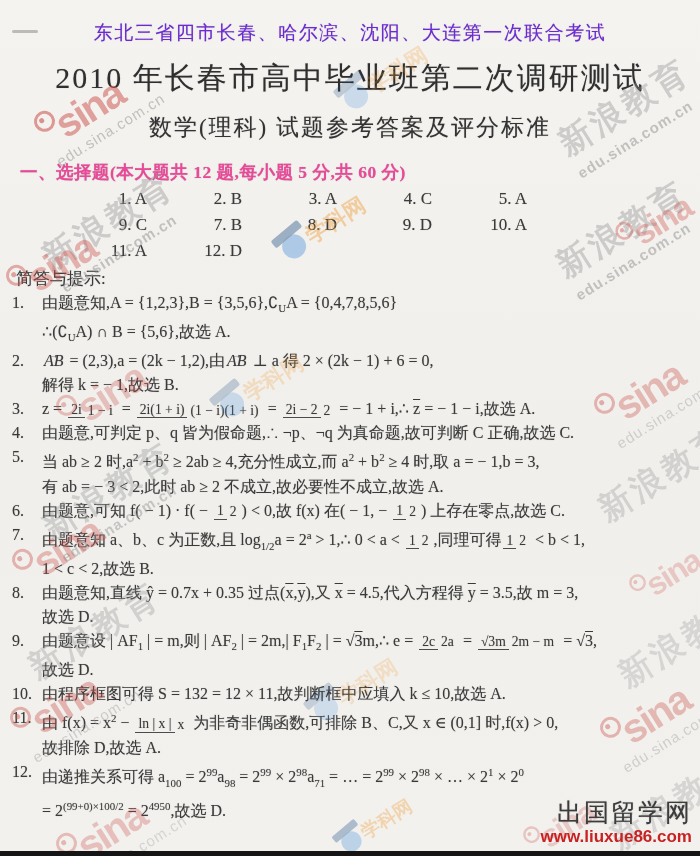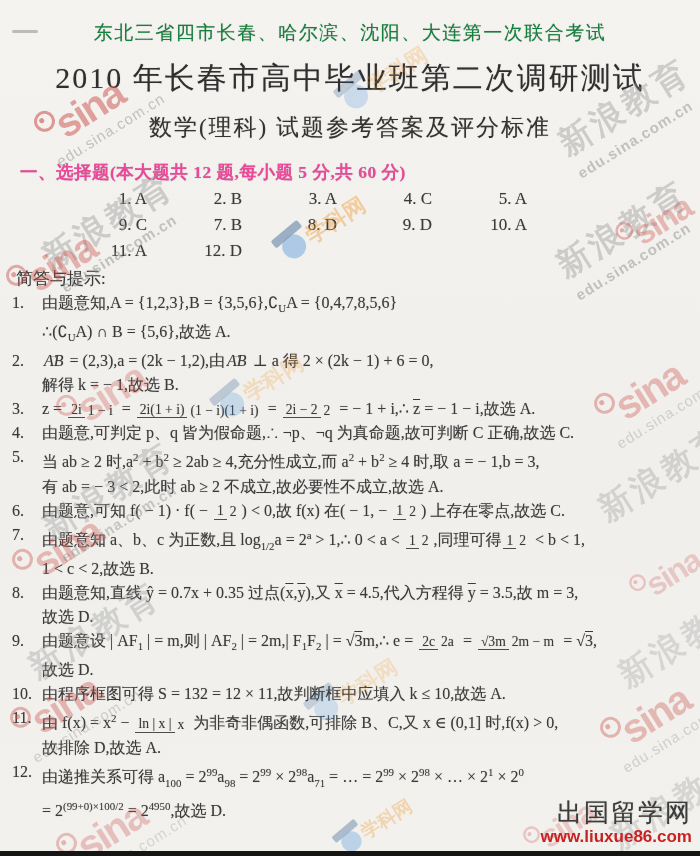--- a/index.html
+++ b/index.html
@@ -4,21 +4,21 @@
 <style>
   html,body{margin:0;padding:0;}
   body{
     width:700px;height:856px;position:relative;overflow:hidden;
     background:linear-gradient(180deg,#f4f3f0 0%,#f0efec 55%,#f2f1ee 100%);
     font-family:"Liberation Serif","DejaVu Serif",serif;
     color:#3a3a3a;
   }
   .page{position:absolute;inset:0;padding-top:20px;z-index:1;
         text-shadow:0 0 1px rgba(70,70,70,.38);}
-  .header1{text-align:center;font-size:19px;color:#15803d;letter-spacing:1.5px;}
+  .header1{text-align:center;font-size:19px;color:#6d28d9;letter-spacing:1.5px;}
   .title{text-align:center;font-size:30px;color:#2f2f2f;margin-top:12px;letter-spacing:2px;}
   .subtitle{text-align:center;font-size:23px;color:#333;margin-top:13px;letter-spacing:2px;}
   .choice-head{font-size:17.5px;font-weight:bold;margin:17px 0 2px 20px;letter-spacing:.5px;color:#ec4899;}
   .answers{display:grid;grid-template-columns:repeat(5,95px);margin-left:52px;
            font-size:17px;line-height:26px;}
   .answers span{white-space:nowrap;text-align:right;}
   .hints{font-size:17px;margin:3px 0 1px 16px;}
   .sols{margin-left:12px;padding-right:6px;font-size:16px;}
   .sol{display:flex;line-height:24px;}
   .sol-num{flex:none;min-width:30px;}

